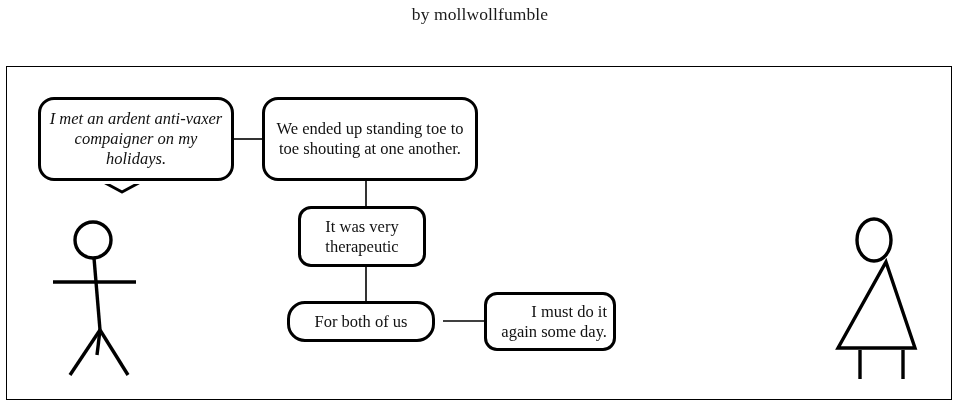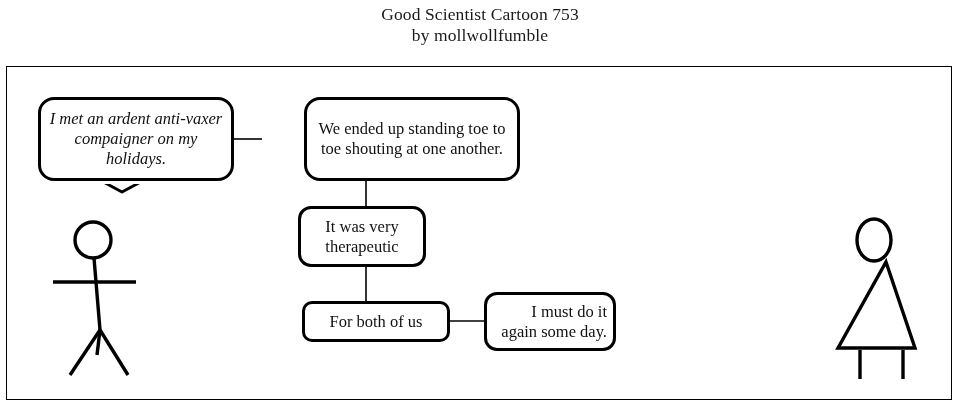--- a/index.html
+++ b/index.html
@@ -66,30 +66,29 @@
     padding: 2px 6px;
   }
   #bubble-1 {
     left: 38px; top: 97px; width: 196px; height: 84px;
     border-radius: 16px;
     font-style: italic;
   }
   #bubble-2 {
     left: 262px; top: 97px; width: 216px; height: 84px;
     border-radius: 16px;
-    margin-left: 42px;
   }
   #bubble-3 {
     left: 298px; top: 206px; width: 128px; height: 61px;
     border-radius: 13px;
     text-align: center;
   }
   #bubble-4 {
-    left: 302px; top: 301px; width: 148px; height: 41px;
-    border-radius: 10px;
+    left: 287px; top: 301px; width: 148px; height: 41px;
+    border-radius: 18px;
   }
   #bubble-5 {
     left: 484px; top: 292px; width: 132px; height: 59px;
     border-radius: 13px;
     text-align: right;
   }
   .tail-patch {
     position: absolute;
     left: 96px;
     top: 172px;
@@ -97,21 +96,20 @@
     height: 12px;
     background: #ffffff;
   }
 </style>
 </head>
 <body>
 
 <div id="cartoon">
 
   <div class="title-block">
-    <div class="title-line">Good Scientist Cartoon 753</div>
     <div class="title-line">by mollwollfumble</div>
   </div>
 
   <div class="panel"></div>
 
   <svg class="scene-svg" viewBox="0 0 960 407" xmlns="http://www.w3.org/2000/svg">
 
     <g stroke="#000000" stroke-width="1.6" fill="none">
       <line x1="234" y1="139" x2="262" y2="139"></line>
       <line x1="366" y1="181" x2="366" y2="206"></line>

